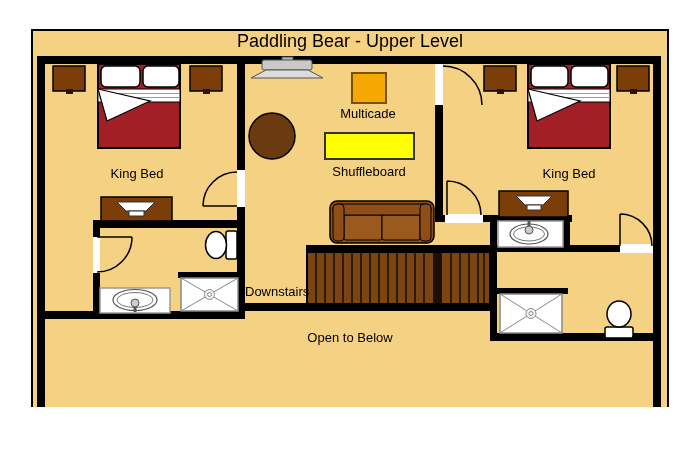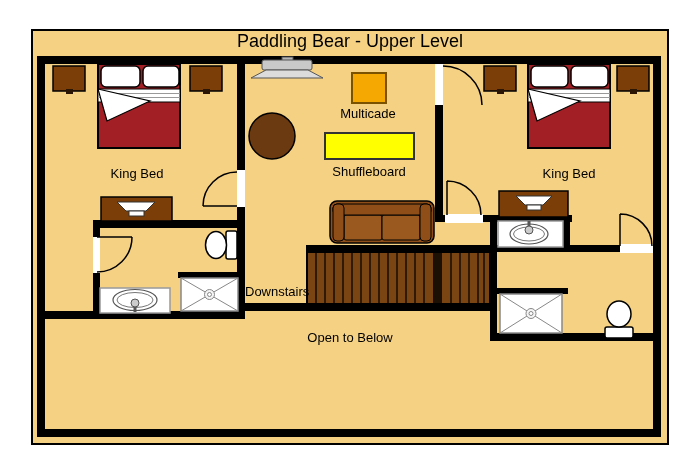--- a/index.html
+++ b/index.html
@@ -1,16 +1,16 @@
 <!DOCTYPE html>
 <html style="--canvas: #F5D184; --wall: #000000; --bed: #A22025; --wood: #7B3E08; --table: #6C3A10; --couch: #8F4E17; --couch_seat: #9A5A1F; --stairs: #7A4413; --stair_slat: #2F1B05; --multicade: #F5A702; --shuffleboard: #FFFF00; --fixture: #FFFFFF;"><head>
 <meta charset="utf-8">
 <style>
   html,body{margin:0;padding:0;background:#ffffff;}
-  .stage{position:relative;width:700px;height:470px;background:#ffffff;overflow:hidden;
+  .stage{position:relative;width:700px;height:407px;background:#ffffff;overflow:hidden;
          font-family:"Liberation Sans","DejaVu Sans",sans-serif;}
   .stage svg{position:absolute;left:0;top:0;}
   text{fill:#000;font-family:"Liberation Sans","DejaVu Sans",sans-serif;}
   .lbl{font-size:13px;}
   .ttl{font-size:18px;}
 </style>
 </head>
 <body>
 
 <div class="stage">

